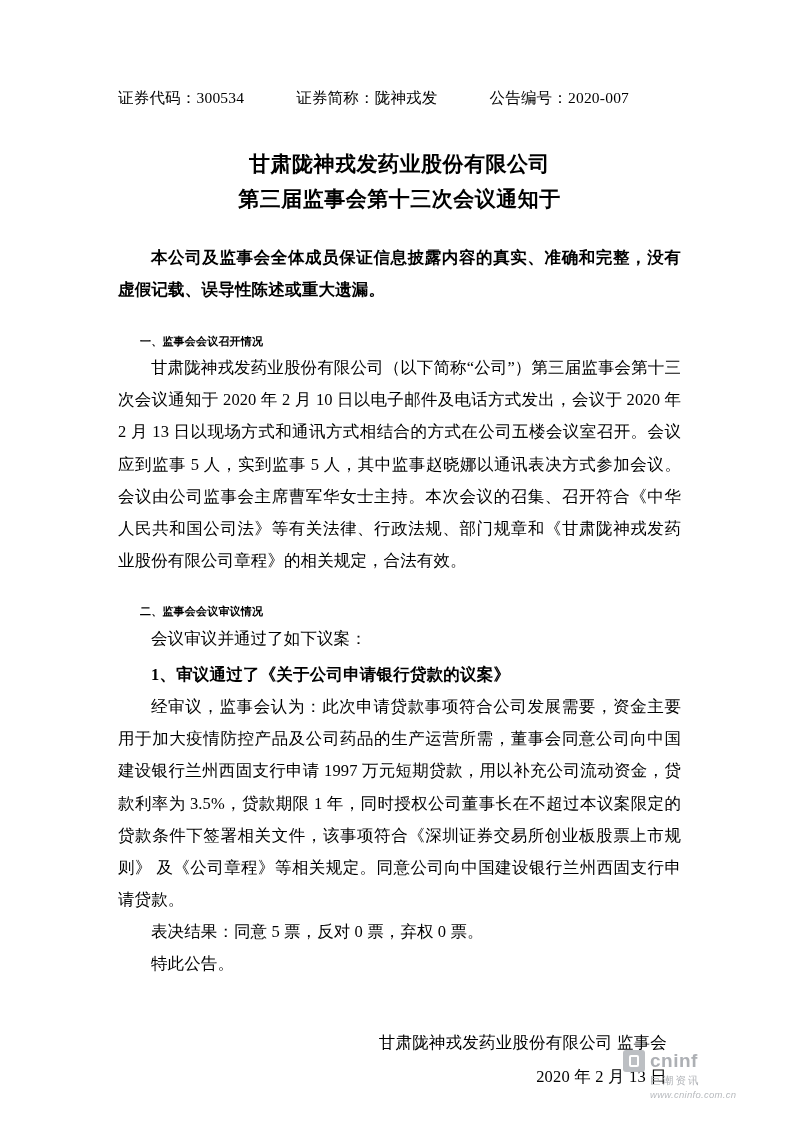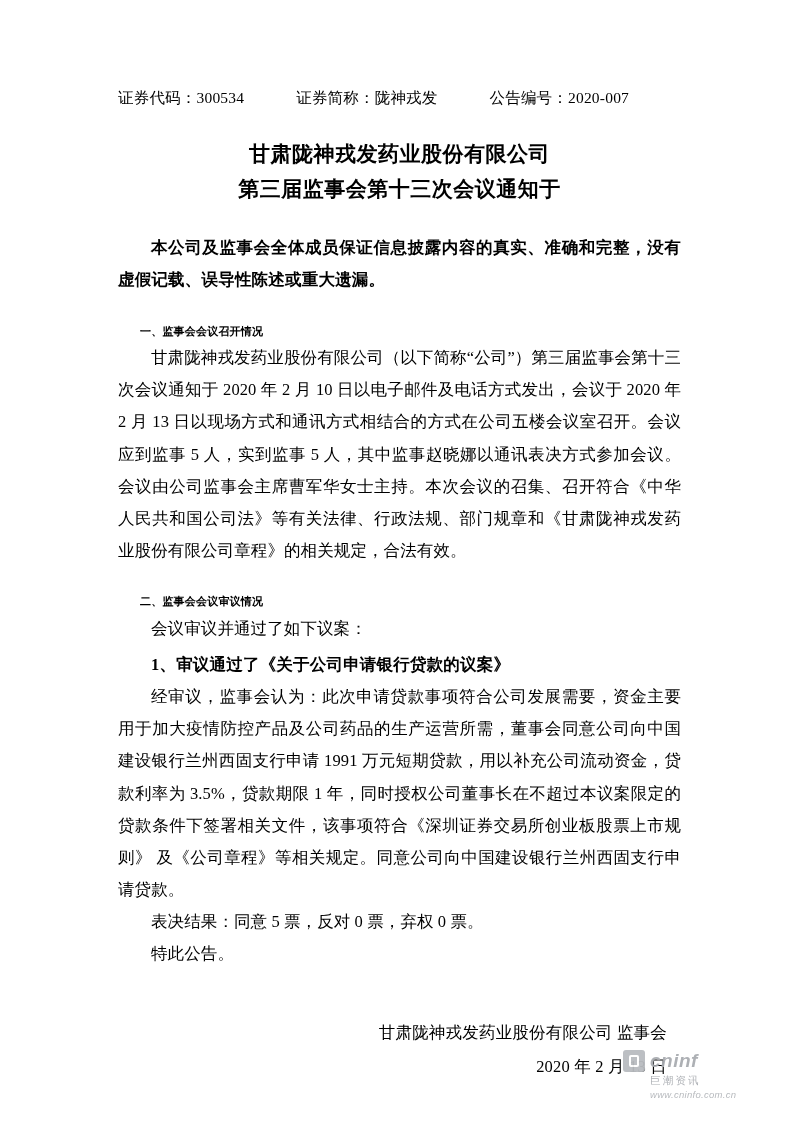--- a/index.html
+++ b/index.html
@@ -23,21 +23,21 @@
     height: 1122px;
     box-sizing: border-box;
     padding: 88px 112px 0 118px;
   }
   .header-row {
     display: flex;
     flex-direction: row;
     align-items: baseline;
     font-size: 15.5px;
     letter-spacing: 0.2px;
-    margin-bottom: 28px;
+    margin-bottom: 38px;
     white-space: nowrap;
   }
   .header-row .h-item {
     display: inline-block;
   }
   .header-row .h-item.code { margin-right: 52px; }
   .header-row .h-item.abbr { margin-right: 52px; }
 
   .doc-title {
     text-align: center;
@@ -100,21 +100,20 @@
     position: absolute;
     right: 38px;
     bottom: 22px;
     width: 132px;
     text-align: left;
     opacity: 0.95;
   }
   .wm-logo {
     display: flex;
     align-items: flex-start;
-    font-style: italic;
   }
   .wm-mark {
     width: 22px;
     height: 22px;
     background: #b9bcc0;
     border-radius: 3px;
     margin-right: 5px;
     position: relative;
   }
   .wm-mark:before {
@@ -171,21 +170,21 @@
 
   <div class="notice">本公司及监事会全体成员保证信息披露内容的真实、准确和完整，没有虚假记载、误导性陈述或重大遗漏。</div>
 
   <div class="section-head">一、监事会会议召开情况</div>
   <p class="body-text first">甘肃陇神戎发药业股份有限公司（以下简称“公司”）第三届监事会第十三次会议通知于 2020 年 2 月 10 日以电子邮件及电话方式发出，会议于 2020 年 2 月 13 日以现场方式和通讯方式相结合的方式在公司五楼会议室召开。会议应到监事 5 人，实到监事 5 人，其中监事赵晓娜以通讯表决方式参加会议。会议由公司监事会主席曹军华女士主持。本次会议的召集、召开符合《中华人民共和国公司法》等有关法律、行政法规、部门规章和《甘肃陇神戎发药业股份有限公司章程》的相关规定，合法有效。</p>
 
   <div class="section-head">二、监事会会议审议情况</div>
   <p class="body-text">会议审议并通过了如下议案：</p>
 
   <div class="sub-head">1、审议通过了《关于公司申请银行贷款的议案》</div>
-  <p class="body-text">经审议，监事会认为：此次申请贷款事项符合公司发展需要，资金主要用于加大疫情防控产品及公司药品的生产运营所需，董事会同意公司向中国建设银行兰州西固支行申请 1991 万元短期贷款，用以补充公司流动资金，贷款利率为 3.5%，贷款期限 1 年，同时授权公司董事长在不超过本议案限定的贷款条件下签署相关文件，该事项符合《深圳证券交易所创业板股票上市规则》 及《公司章程》等相关规定。同意公司向中国建设银行兰州西固支行申请贷款。</p>
+  <p class="body-text">经审议，监事会认为：此次申请贷款事项符合公司发展需要，资金主要用于加大疫情防控产品及公司药品的生产运营所需，董事会同意公司向中国建设银行兰州西固支行申请 1997 万元短期贷款，用以补充公司流动资金，贷款利率为 3.5%，贷款期限 1 年，同时授权公司董事长在不超过本议案限定的贷款条件下签署相关文件，该事项符合《深圳证券交易所创业板股票上市规则》 及《公司章程》等相关规定。同意公司向中国建设银行兰州西固支行申请贷款。</p>
   <p class="body-text">表决结果：同意 5 票，反对 0 票，弃权 0 票。</p>
   <p class="body-text">特此公告。</p>
 
   <div class="sign-block">
     <div class="sign-company">甘肃陇神戎发药业股份有限公司  监事会</div>
     <div class="sign-date">2020 年 2 月 13 日</div>
   </div>
 
   <div class="watermark">
     <div class="wm-logo">

